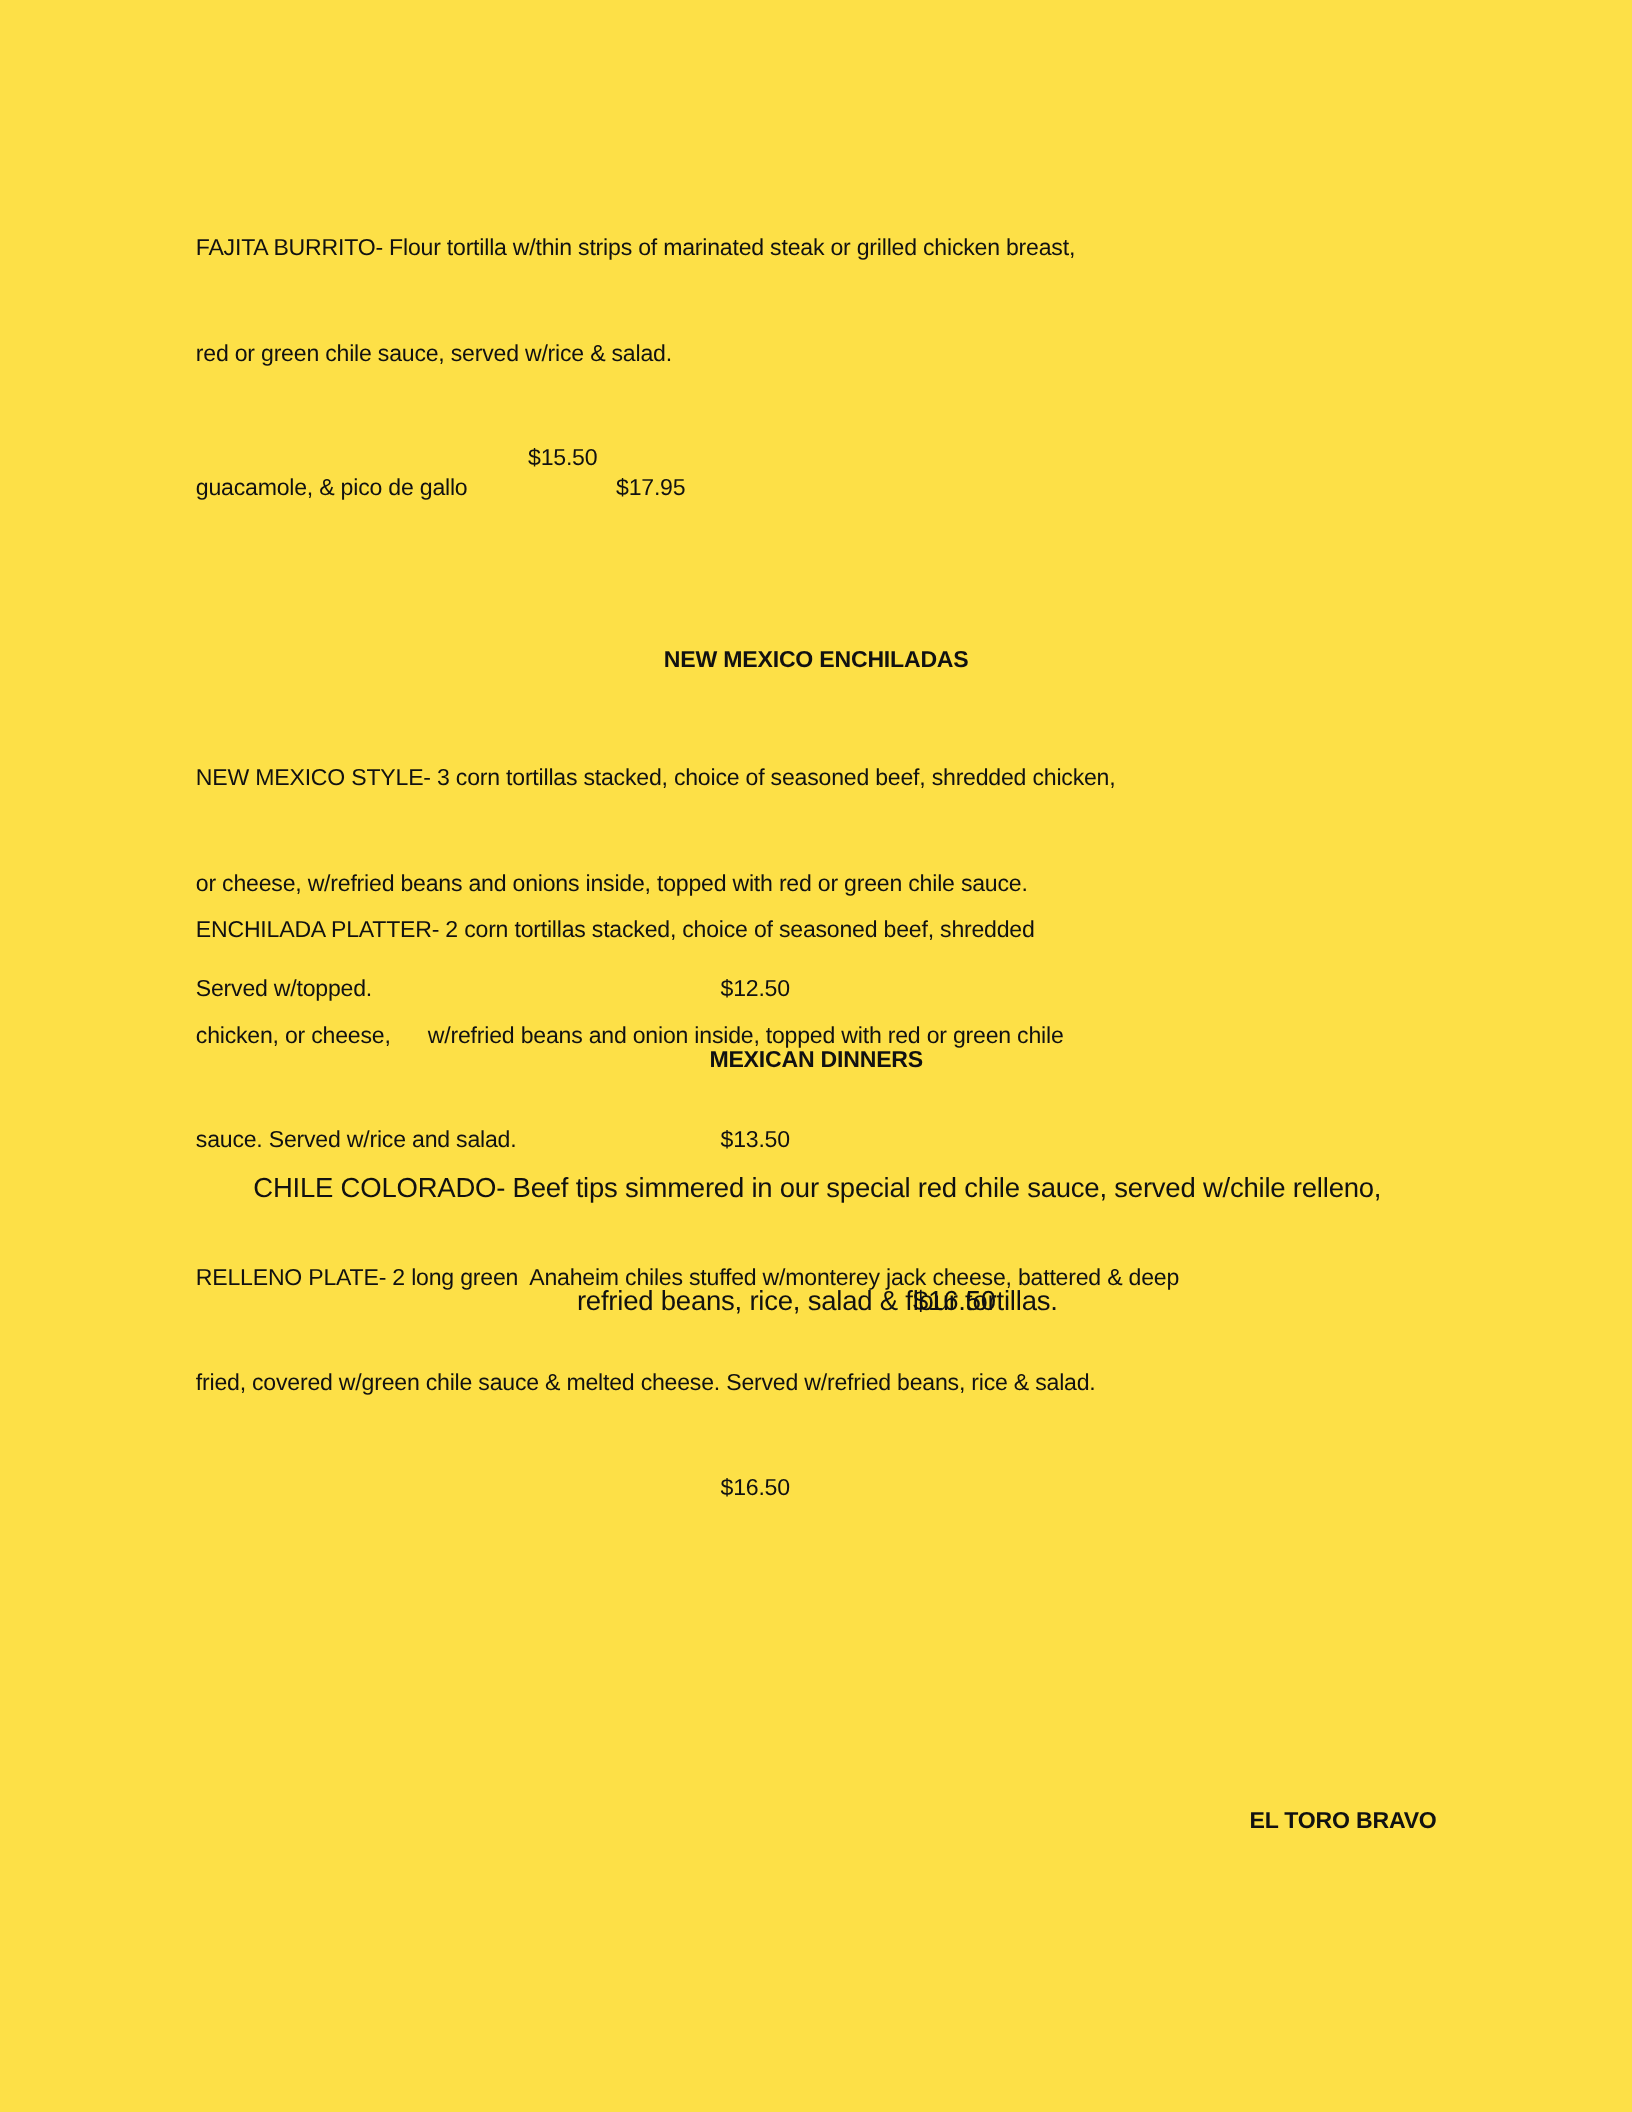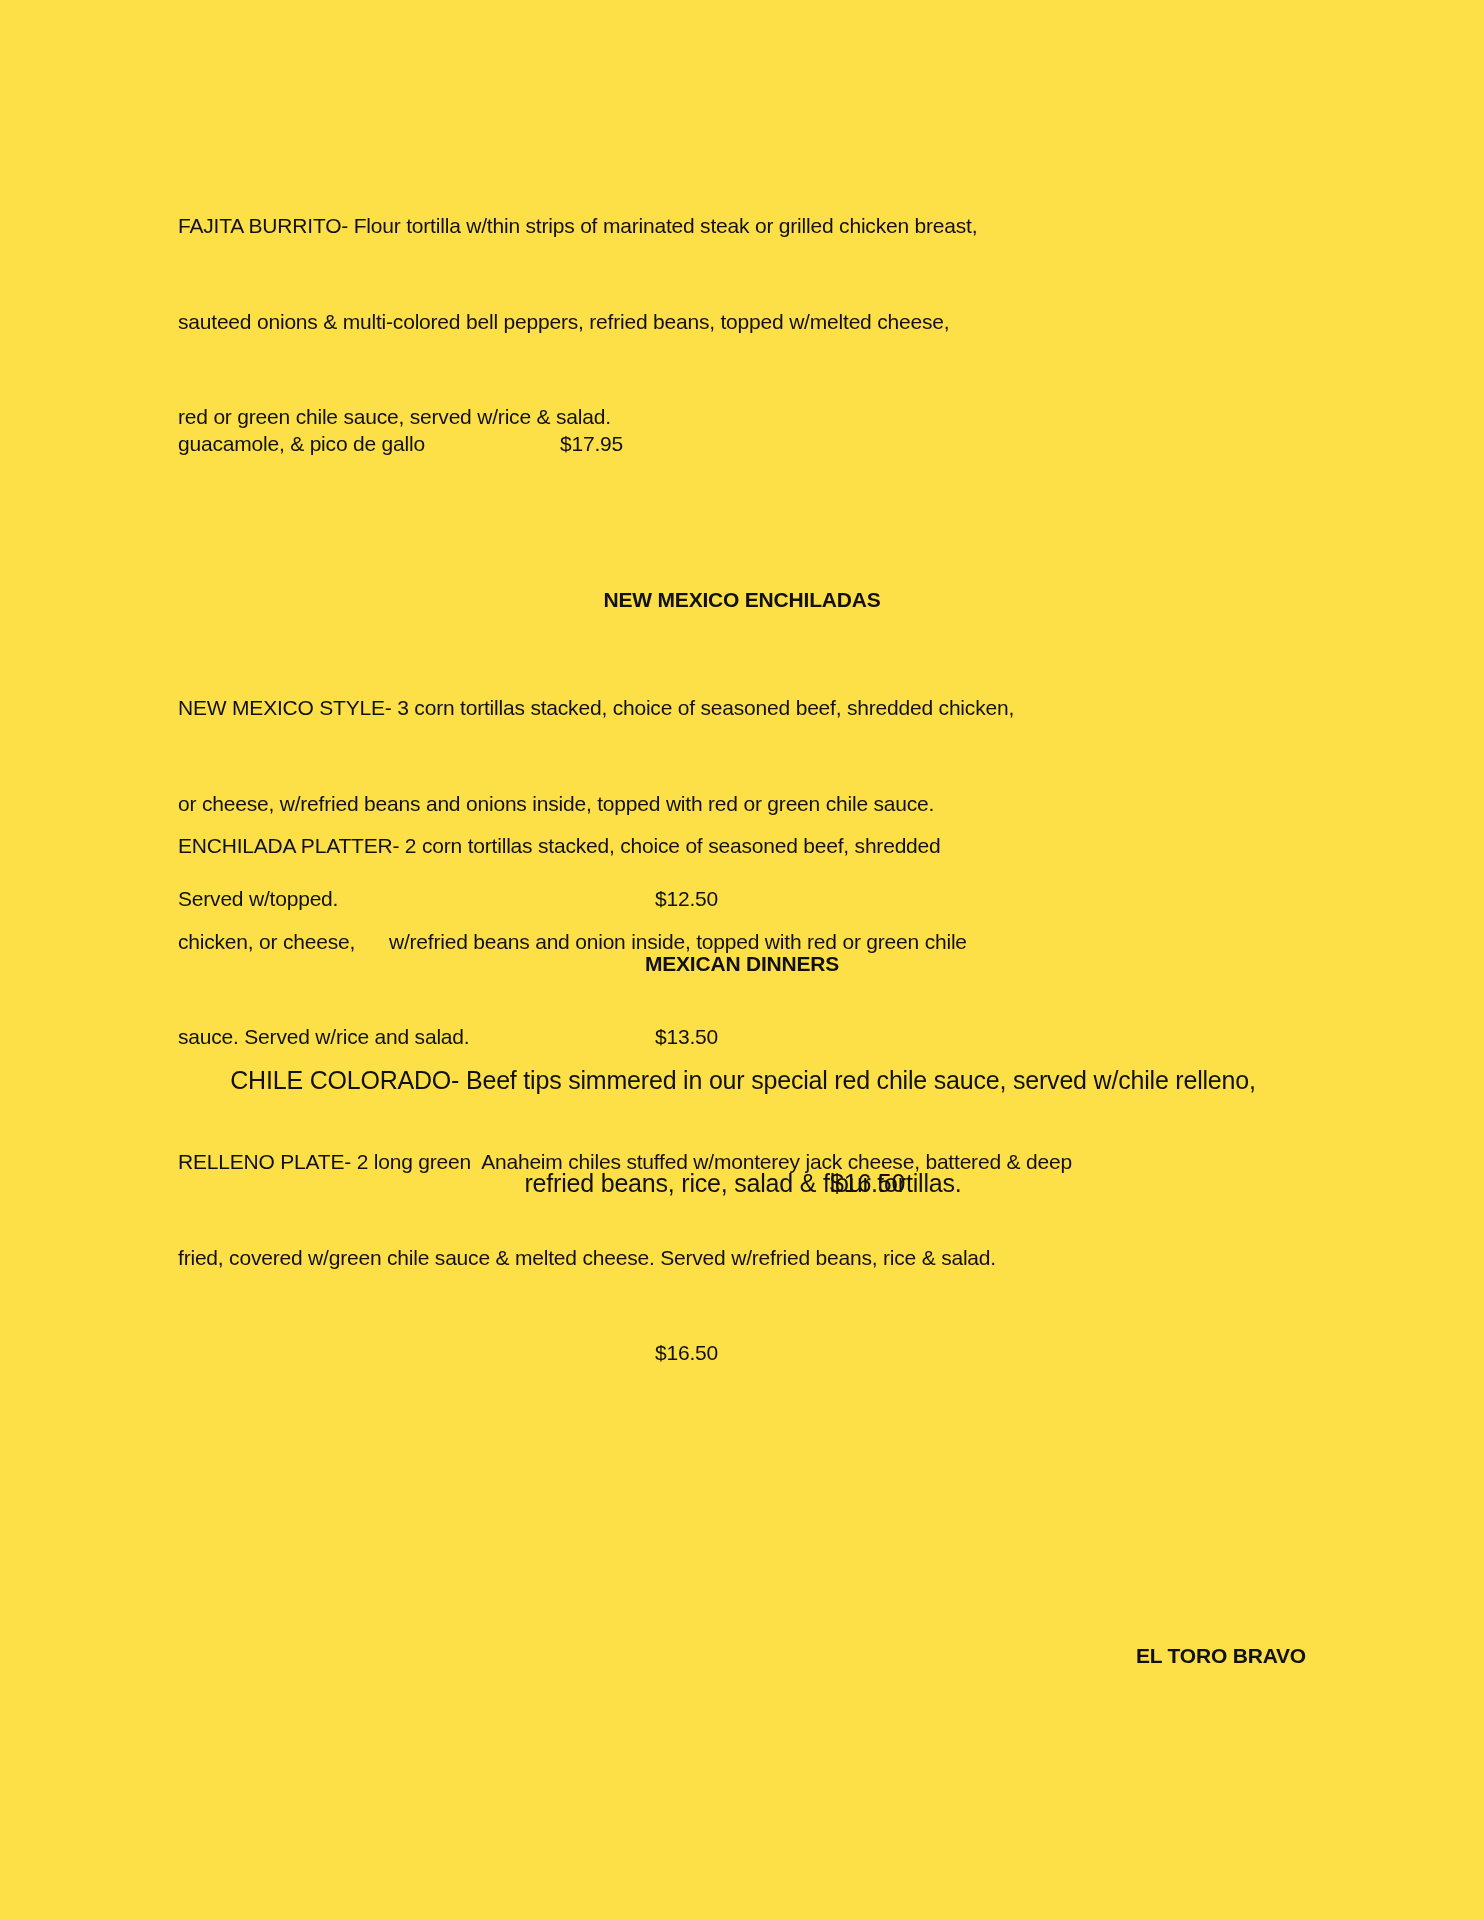--- a/index.html
+++ b/index.html
@@ -62,22 +62,22 @@
   .t-p7 { top: 1102px; }
   .t-h3 { top: 1644px; text-align: right; }
 </style>
 </head>
 <body>
 
 <div class="page">
 
   <div class="para t-p1">
     <div class="line"><span>FAJITA BURRITO- Flour tortilla w/thin strips of marinated steak or grilled chicken breast,</span></div>
-    <div class="line"><span>sauteed onions &amp; multi-colored bell peppers, refried beans, topped w/melted cheese,</span></div>
     <div class="line"><span>red or green chile sauce, served w/rice &amp; salad.</span></div>
+    <div class="line"><span class="price p302">$15.50</span></div>
   </div>
 
   <div class="para t-p2">
     <div class="line"><span>guacamole, &amp; pico de gallo</span><span class="price p382">$17.95</span></div>
   </div>
 
   <div class="heading t-h1">NEW MEXICO ENCHILADAS</div>
 
   <div class="para t-p3">
     <div class="line"><span>NEW MEXICO STYLE- 3 corn tortillas stacked, choice of seasoned beef, shredded chicken,</span></div>

